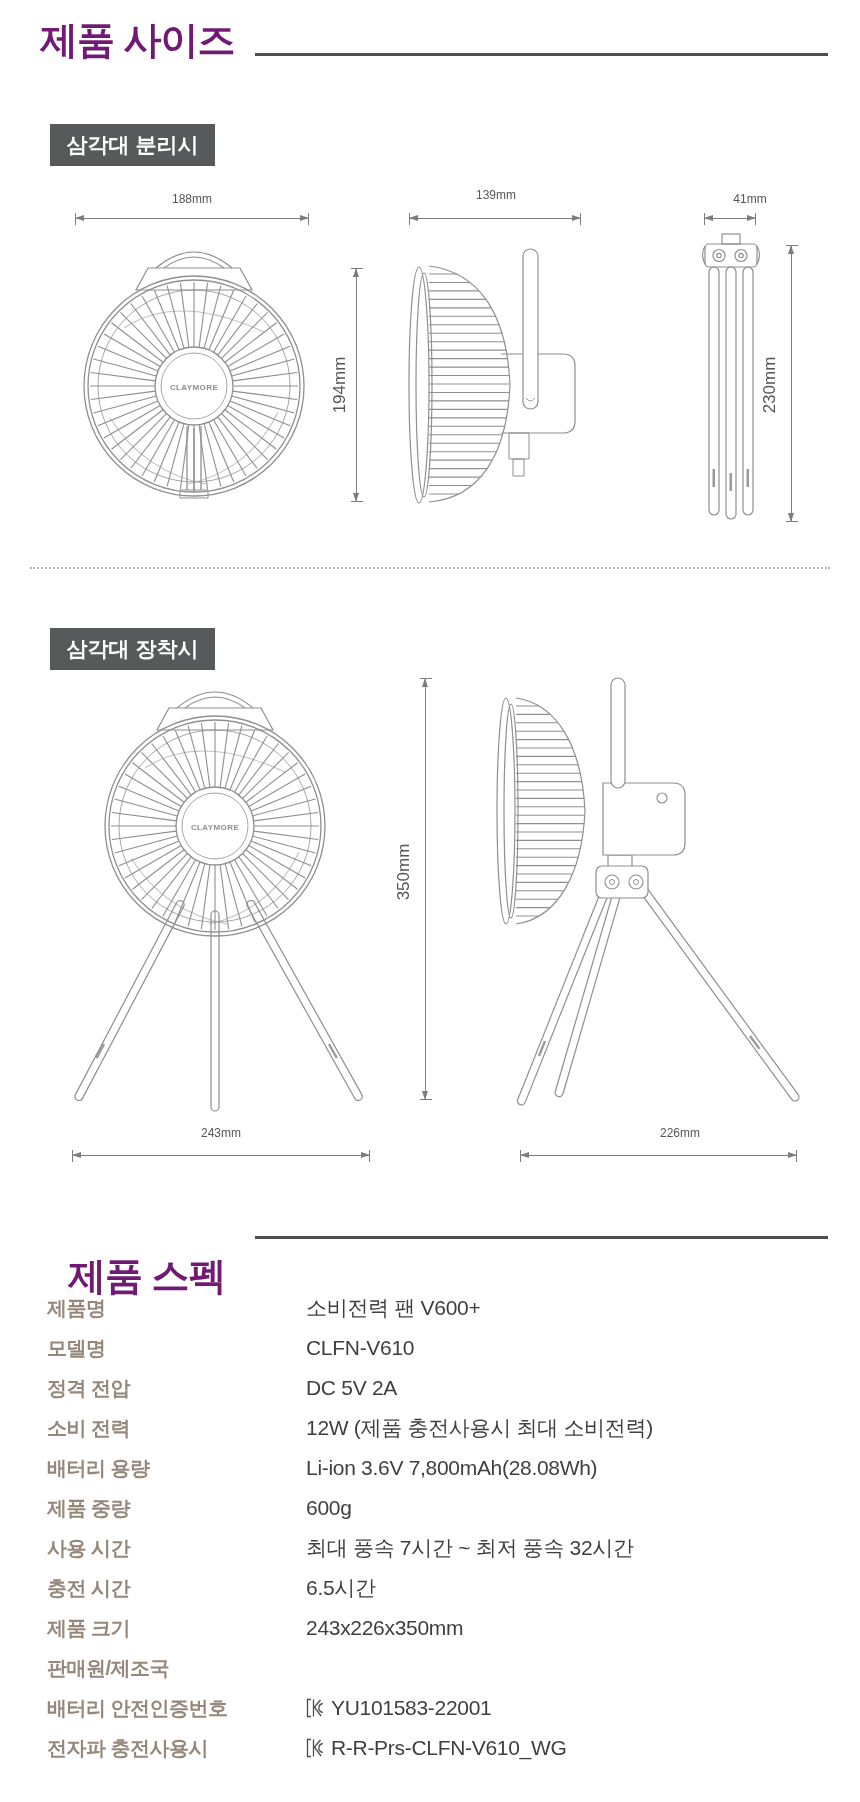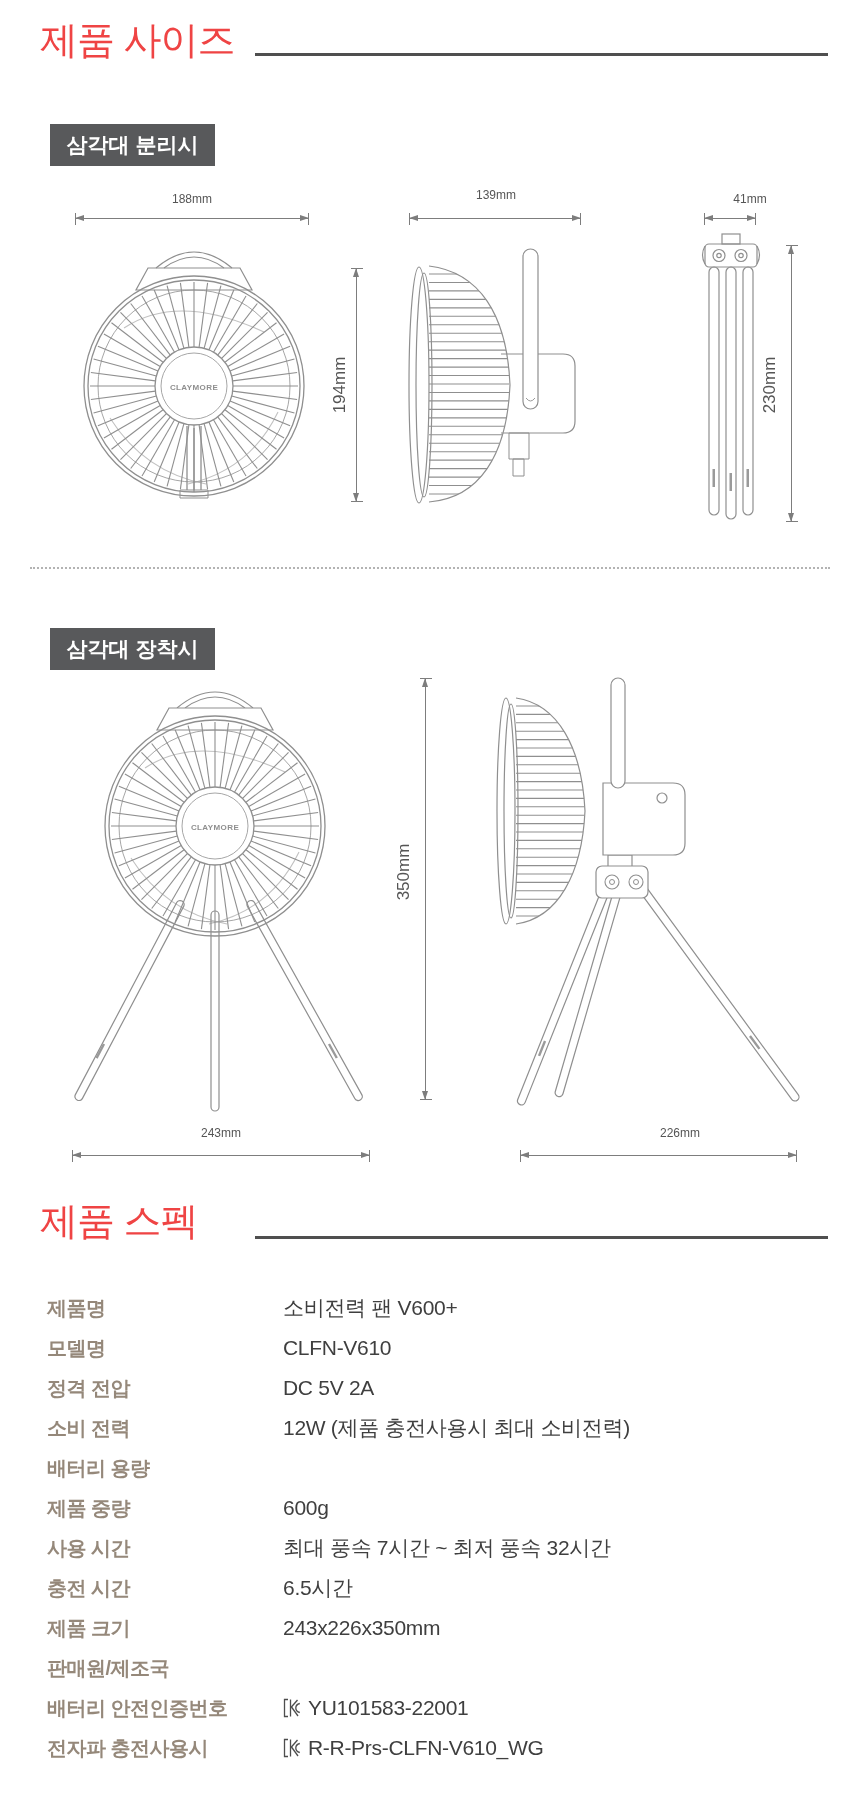--- a/index.html
+++ b/index.html
@@ -1,19 +1,19 @@
 <!DOCTYPE html>
 <html><head>
 <meta charset="utf-8">
 <style>
   html,body{margin:0;padding:0;background:#fff;}
   body{font-family:"Liberation Sans","DejaVu Sans",sans-serif;}
   #page{position:relative;width:860px;height:1802px;background:#fff;overflow:hidden;}
 
-  .sec-title{position:absolute;left:40px;font-size:38px;font-weight:400;color:#ef4444;letter-spacing:-1px;white-space:nowrap;}
+  .sec-title{position:absolute;left:40px;font-size:38px;font-weight:700;color:#701a75;letter-spacing:-1px;white-space:nowrap;}
   .title-rule{position:absolute;height:3px;background:#4f4f4f;}
   .badge{position:absolute;left:50px;width:165px;height:42px;background:#58595b;color:#fff;
          font-size:21px;font-weight:700;display:flex;align-items:center;justify-content:center;white-space:nowrap;}
   .dotted-sep{position:absolute;left:30px;width:800px;border-top:2px dotted #b3b3b3;}
 
   .dim-label{position:absolute;font-size:12px;color:#555;white-space:nowrap;transform:translate(-50%,0);}
   .dim-label.vert{transform:translate(-50%,-50%) rotate(-90deg);font-size:17px;}
 
   .hdim{position:absolute;border-top:1px solid #7d7d7d;}
   .hdim i,.vdim i{position:absolute;display:block;}
@@ -27,21 +27,21 @@
   .vdim .tk{left:-6px;height:1px;width:12px;background:#7d7d7d;}
   .vdim .tk.t{top:0;} .vdim .tk.b{bottom:0;}
   .vdim .ar{left:-4px;width:0;height:0;border-left:3.5px solid transparent;border-right:3.5px solid transparent;}
   .vdim .ar.t{top:0;border-bottom:9px solid #7d7d7d;}
   .vdim .ar.b{bottom:0;border-top:9px solid #7d7d7d;}
 
   .drawing{position:absolute;}
   .drawing svg{display:block;}
 
   #spec-table{position:absolute;left:47px;top:1288px;width:780px;}
-  .spec-row{display:flex;align-items:center;height:40px;}
+  .spec-row{display:flex;align-items:center;height:40px;gap:23px;}
   .spec-label{width:236px;flex:0 0 236px;font-size:20px;font-weight:700;color:#95887a;letter-spacing:-0.5px;white-space:nowrap;}
   .spec-value{flex:1;font-size:21px;color:#3f3f3f;letter-spacing:-0.3px;white-space:nowrap;display:flex;align-items:center;}
   .kc{margin-right:7px;flex:0 0 auto;}
 </style>
 </head>
 <body>
 
 <div id="page">
 
   <div class="sec-title" style="top:15px;">제품 사이즈</div>
@@ -427,21 +427,21 @@
     </div>
 
   <div class="dim-label" style="left:680px;top:1126px;">226mm</div>
   <div class="hdim" style="left:520px;top:1155px;width:277px;">
       <i class="tk l"></i>
       <i class="tk r"></i>
       <i class="ar l"></i>
       <i class="ar r"></i>
     </div>
 
-  <div class="sec-title" style="top:1196px;">제품 스펙</div>
+  <div class="sec-title" style="top:1251px;margin-left:28px;">제품 스펙</div>
   <div class="title-rule" style="left:255px;top:1236px;width:573px;"></div>
 
   <div id="spec-table">
     <div class="spec-row">
       <div class="spec-label">제품명</div>
       <div class="spec-value">소비전력 팬 V600+</div>
     </div>
     <div class="spec-row">
       <div class="spec-label">모델명</div>
       <div class="spec-value">CLFN-V610</div>
@@ -449,20 +449,21 @@
     <div class="spec-row">
       <div class="spec-label">정격 전압</div>
       <div class="spec-value">DC 5V 2A</div>
     </div>
     <div class="spec-row">
       <div class="spec-label">소비 전력</div>
       <div class="spec-value">12W (제품 충전사용시 최대 소비전력)</div>
     </div>
     <div class="spec-row">
       <div class="spec-label">배터리 용량</div>
+      <div class="spec-value">Li-ion 3.6V 7,800mAh(28.08Wh)</div>
     </div>
     <div class="spec-row">
       <div class="spec-label">제품 중량</div>
       <div class="spec-value">600g</div>
     </div>
     <div class="spec-row">
       <div class="spec-label">사용 시간</div>
       <div class="spec-value">최대 풍속 7시간 ~ 최저 풍속 32시간</div>
     </div>
     <div class="spec-row">

